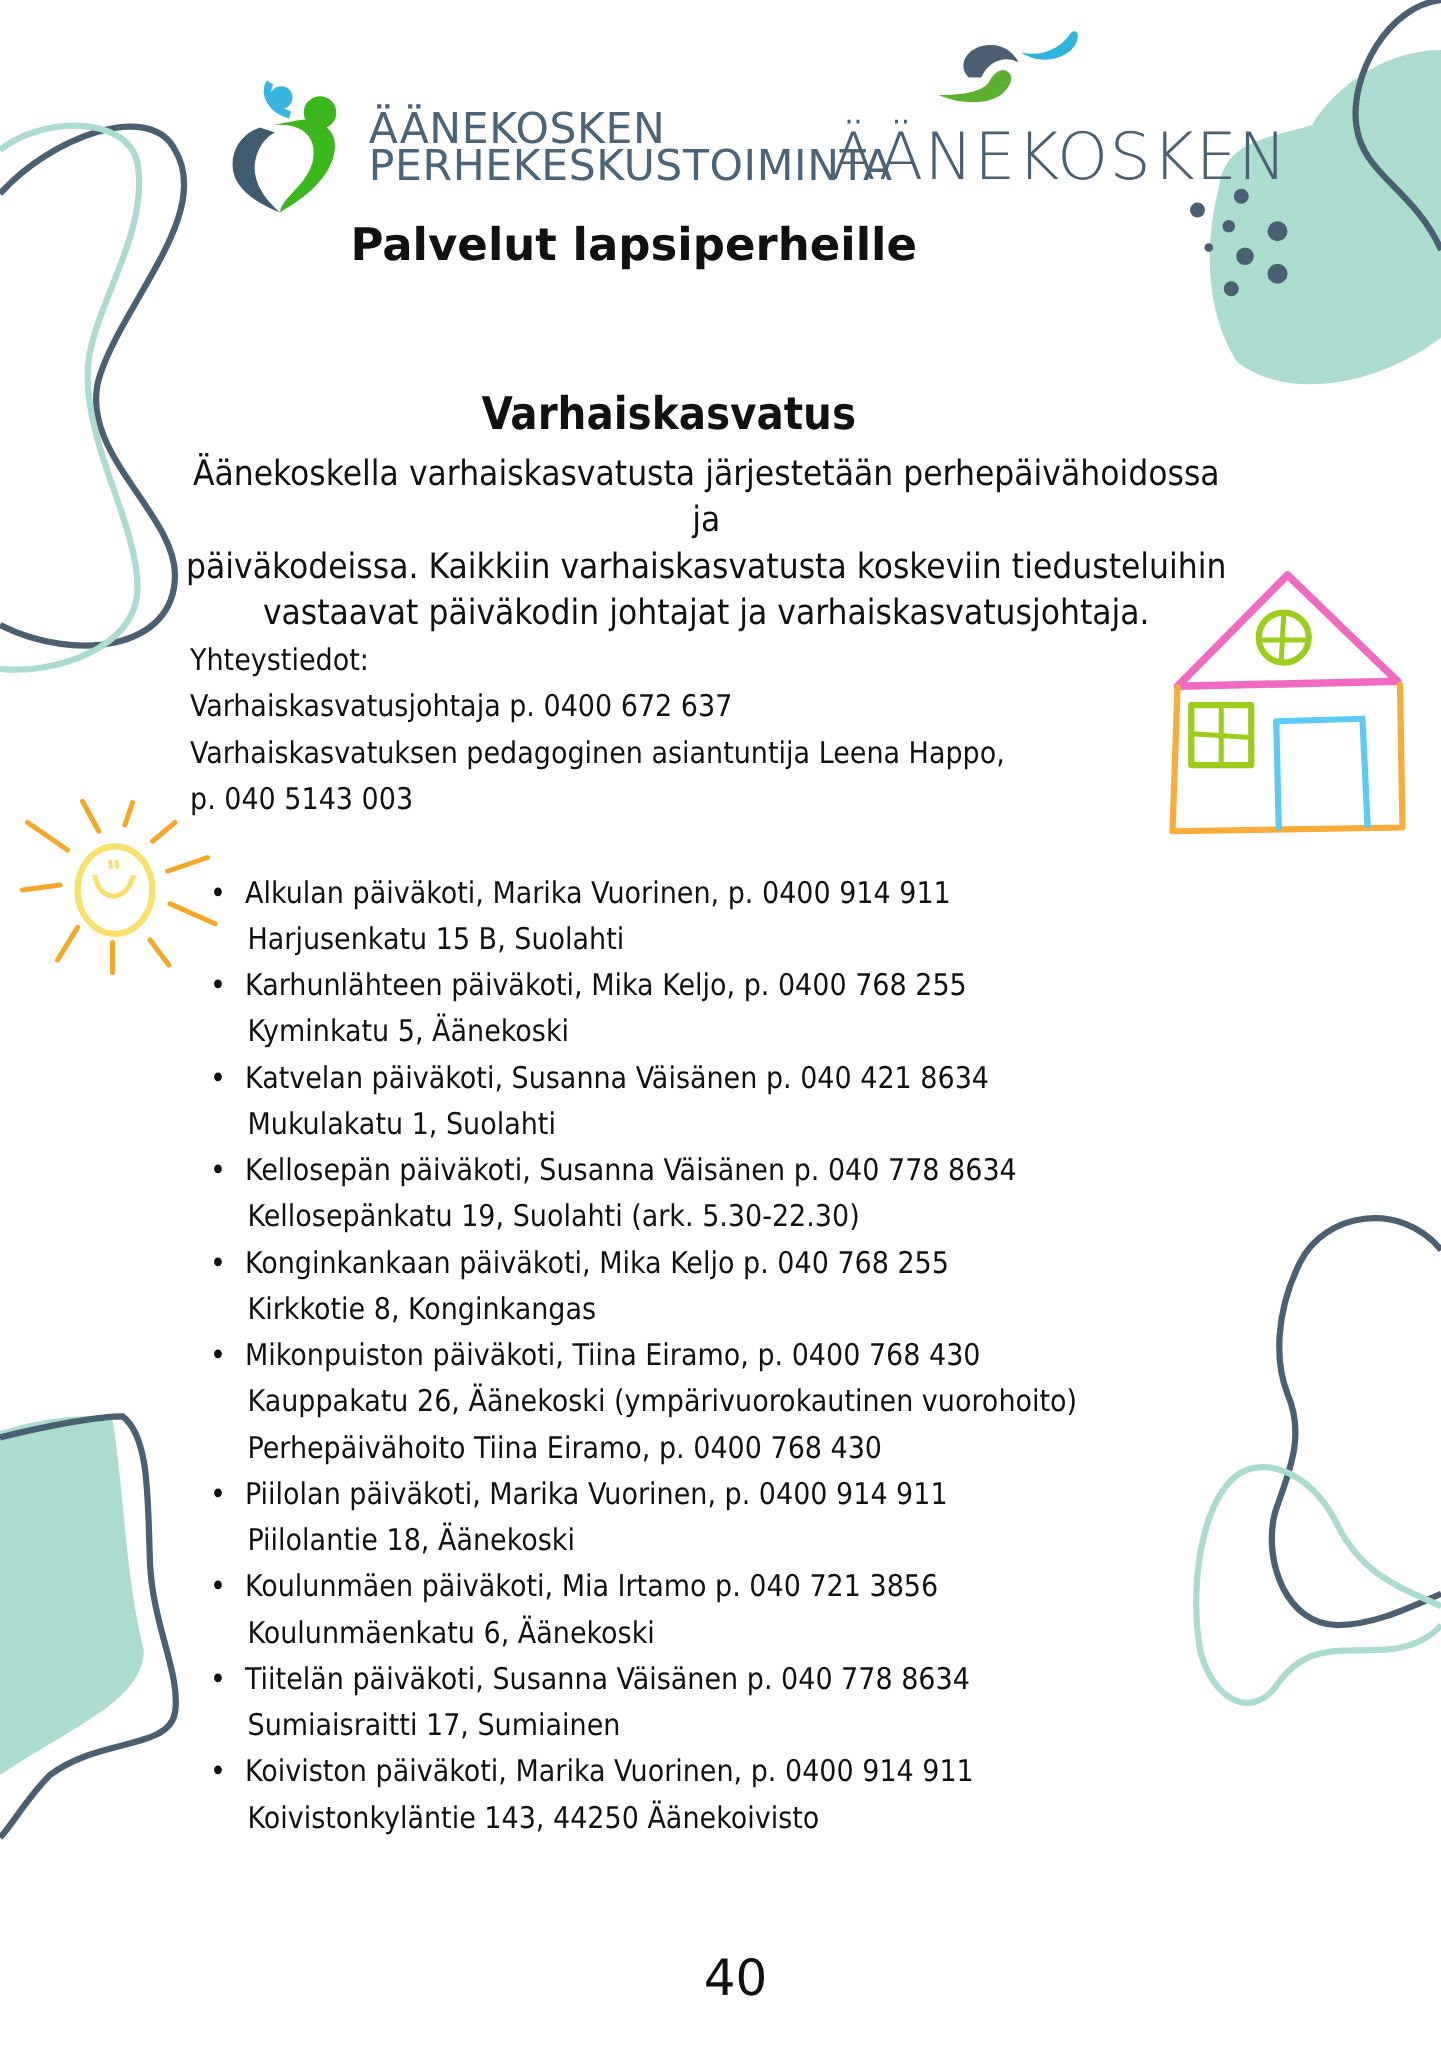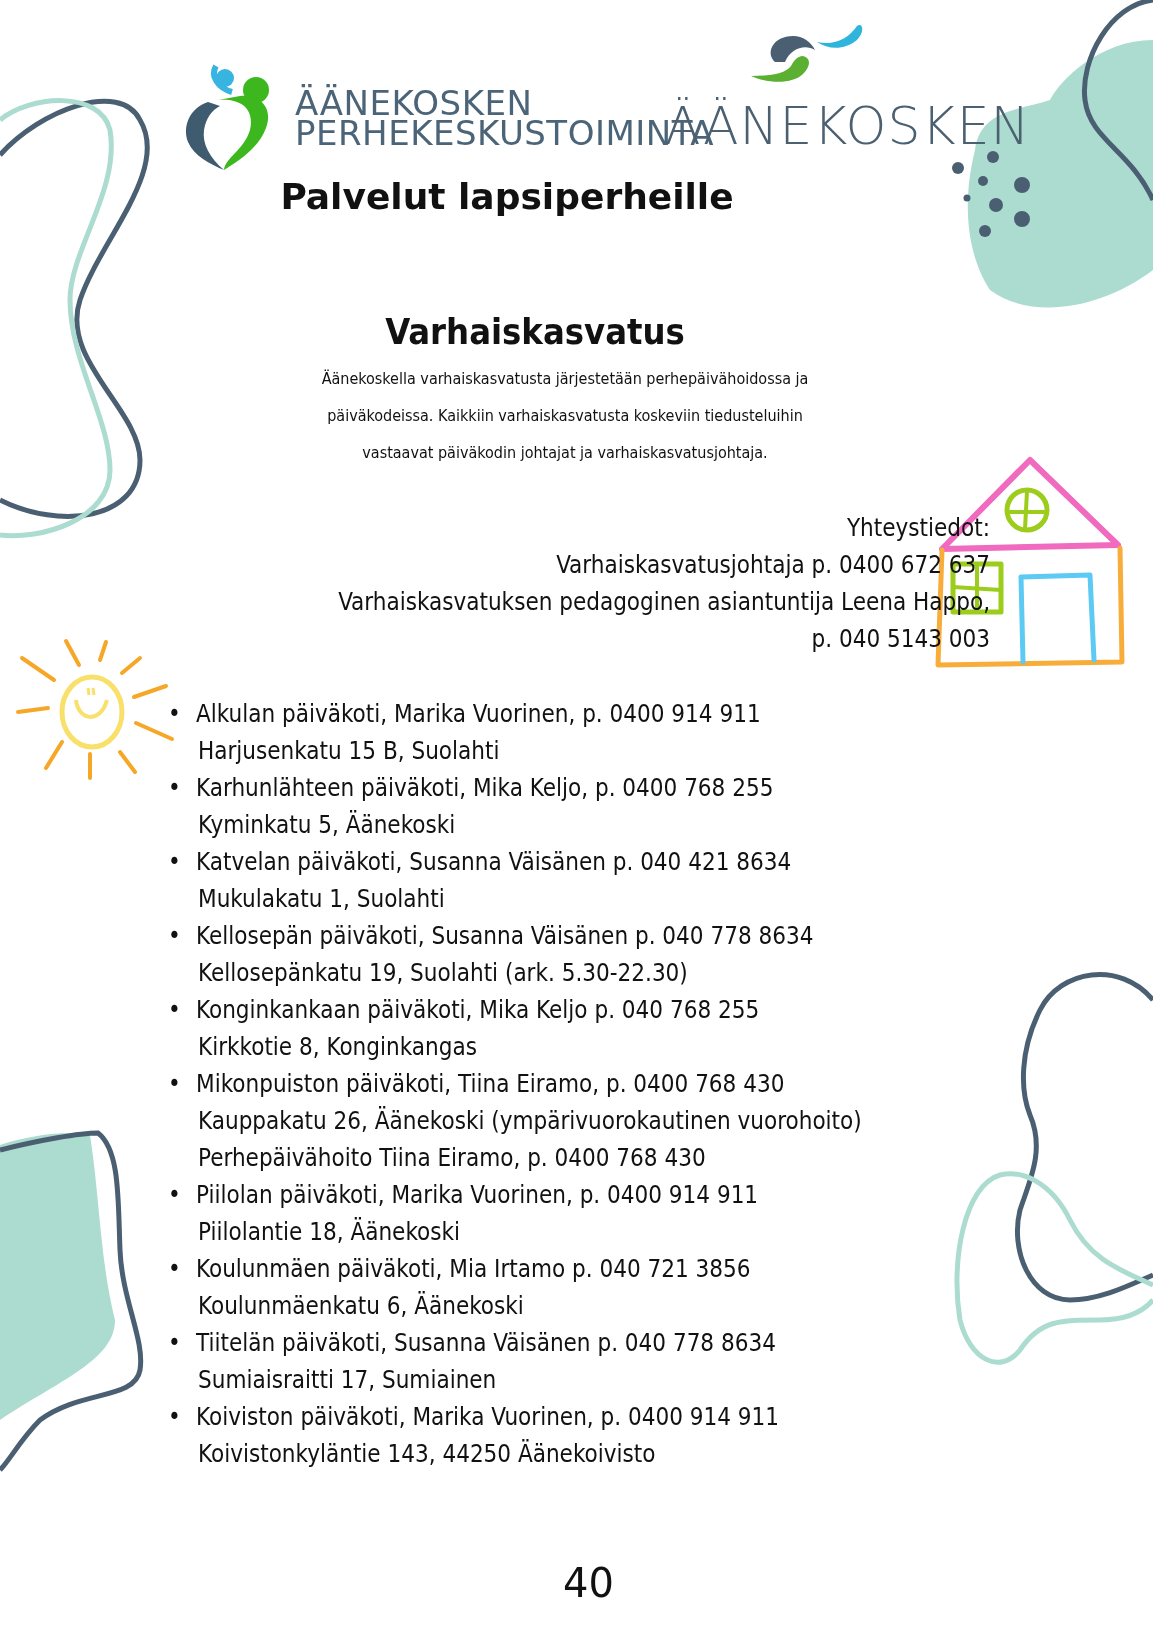--- a/index.html
+++ b/index.html
@@ -29,24 +29,24 @@
   .page-title {
     position: absolute; left: 0; width: 1014px; top: 176px; text-align: center;
     font-family: "DejaVu Sans", sans-serif; font-weight: bold; font-size: 36px;
   }
   .section-title {
     position: absolute; left: 0; width: 1070px; top: 311px; text-align: center;
     font-family: "DejaVu Sans Condensed", "DejaVu Sans", sans-serif; font-weight: bold; font-size: 36px;
   }
   .intro {
     position: absolute; left: 140px; width: 850px; top: 360px; text-align: center;
-    font-size: 16px; line-height: 37px;
+    font-size: 28px; line-height: 37px;
   }
   .contacts {
-    position: absolute; left: 140px; width: 850px; top: 510px; text-align: right;
+    position: absolute; left: 152px; width: 850px; top: 510px; text-align: left;
     font-size: 24px; line-height: 37px;
   }
   .daycare-list {
     position: absolute; left: 168px; top: 696px; margin: 0; padding: 0; list-style: none;
     font-size: 24px; line-height: 37px;
   }
   .daycare-list li { position: relative; padding-left: 28px; }
   .daycare-list li .bullet { position: absolute; left: 0; top: 0; }
   .daycare-list .line2 { display: block; padding-left: 2px; }
   .page-number {

